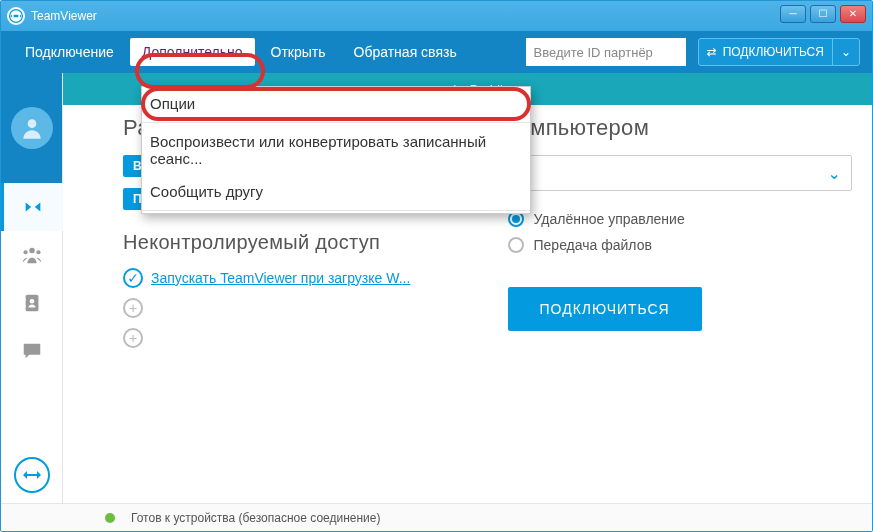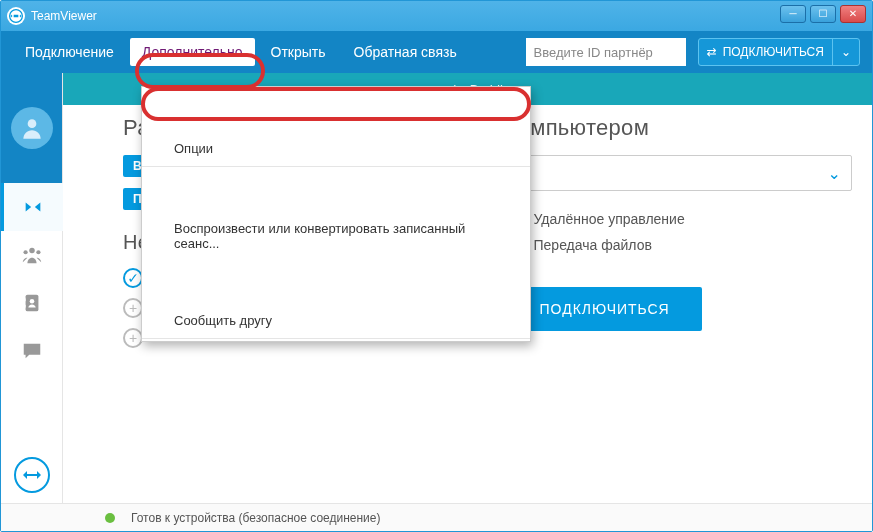--- a/index.html
+++ b/index.html
@@ -17,21 +17,21 @@
   .menubar { height: 42px; background: #1385c5; display: flex; align-items: center; color: #fff; padding: 0 12px; gap: 4px; position: relative; }
   .menu-item { padding: 6px 12px; font-size: 14px; cursor: pointer; border-radius: 2px; }
   .menu-item.active { background: #fff; color: #701a75; }
   .mb-spacer { flex: 1; }
   .partner-input { width: 160px; height: 28px; background: #fff; border-radius: 0; display: flex; align-items: center; padding: 0 8px; color: #888; font-size: 13px; }
   .connect-btn { margin-left: 8px; height: 28px; background: #1597d8; border: 1px solid #5cc3f0; border-radius: 3px; display: flex; align-items: center; color: #fff; font-size: 12px; padding: 0 0 0 8px; cursor: pointer; }
   .connect-btn .arrows { margin-right: 6px; }
   .connect-btn .chev { border-left: 1px solid #5cc3f0; padding: 0 8px; margin-left: 8px; height: 100%; display: flex; align-items: center; }
 
   .dropdown { position: absolute; top: 85px; left: 140px; width: 390px; background: #fff; border: 1px solid #ccc; box-shadow: 2px 4px 10px rgba(0,0,0,0.3); z-index: 100; }
-  .dropdown .dd-item { padding: 8px 32px; font-size: 13px; color: #333; cursor: pointer; margin-top: 46px; }
+  .dropdown .dd-item { padding: 8px 8px; font-size: 15px; color: #333; cursor: pointer; }
   .dropdown .dd-sep { height: 1px; background: #e5e5e5; margin: 2px 0; }
 
   .highlight-tab { position: absolute; top: 52px; left: 134px; width: 130px; height: 36px; border: 4px solid #d93030; border-radius: 18px; z-index: 200; pointer-events: none; }
   .highlight-opt { position: absolute; top: 86px; left: 140px; width: 390px; height: 34px; border: 4px solid #d93030; border-radius: 18px; z-index: 200; pointer-events: none; }
 
   .body-area { position: absolute; top: 72px; left: 0; right: 0; bottom: 28px; display: flex; }
   .sidebar { width: 62px; background: #fff; border-right: 1px solid #e5e5e5; display: flex; flex-direction: column; align-items: center; }
   .avatar-wrap { height: 110px; display:flex; align-items:center; justify-content:center; background:#1385c5; width:100%; }
   .avatar { width: 42px; height: 42px; border-radius: 50%; background: #5cb8e6; display: flex; align-items: center; justify-content: center; }
   .avatar svg { width: 26px; height: 26px; fill: #d9eefb; }

